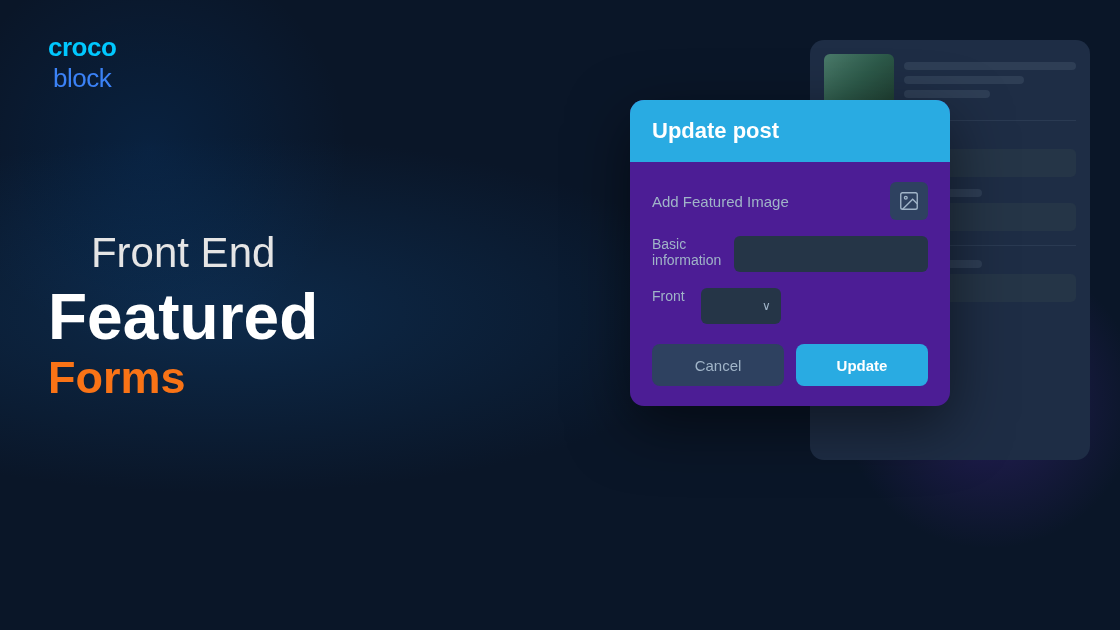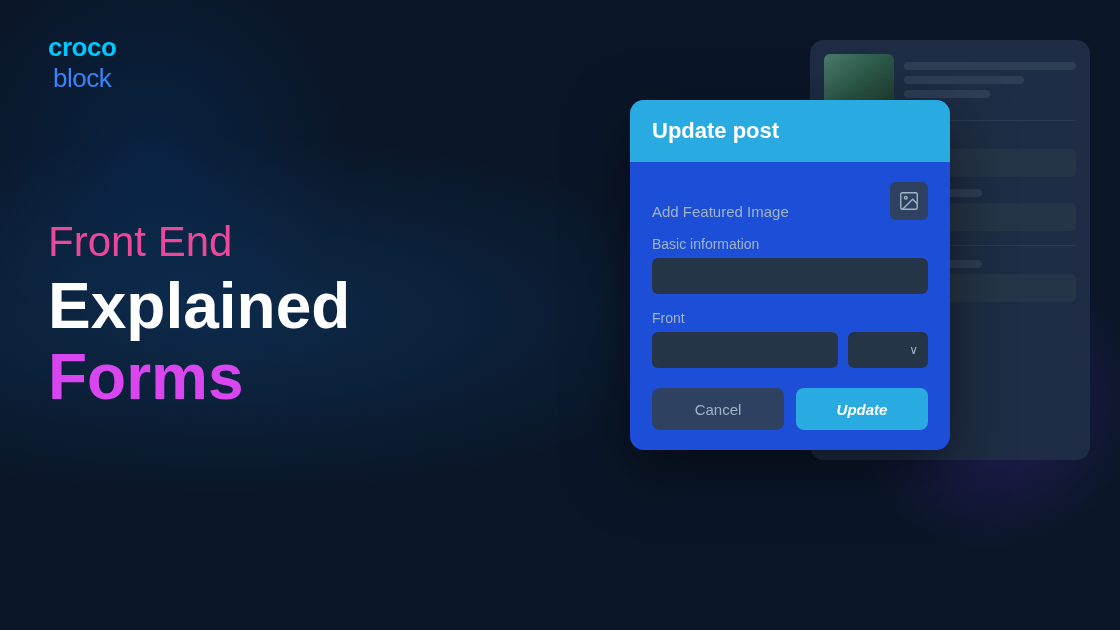--- a/index.html
+++ b/index.html
@@ -47,40 +47,41 @@
     .left-content {
       position: absolute;
       top: 50%;
       left: 48px;
       transform: translateY(-50%);
       color: white;
     }
     .text-front-end {
       font-size: 42px;
       font-weight: 400;
-      color: #ec4899;
+      color: #e5e5e5;
       line-height: 1.2;
       margin-bottom: 4px;
+      text-align: center;
     }
     .text-wordpress {
       font-size: 64px;
       font-weight: 800;
       color: #ffffff;
       line-height: 1.1;
       margin-bottom: 0;
     }
     .text-forms-row {
       display: flex;
       align-items: baseline;
       gap: 16px;
     }
     .text-forms {
-      font-size: 64px;
+      font-size: 45px;
       font-weight: 800;
-      color: #d946ef;
+      color: #f97316;
       line-height: 1.1;
     }
     .text-explained {
       font-size: 42px;
       font-weight: 400;
       color: #ffffff;
       line-height: 1.2;
     }
 
     
@@ -166,21 +167,21 @@
       background: #e8a020;
       border-radius: 4px;
     }
 
     
     .modal-card {
       position: absolute;
       left: 0;
       top: 70px;
       width: 320px;
-      background: #1d4ed8;
+      background: #4c1d95;
       border-radius: 14px;
       overflow: hidden;
       box-shadow: 0 20px 60px rgba(0,0,0,0.5);
     }
 
     .modal-header {
       background: #29abe2;
       padding: 18px 22px;
     }
     .modal-title {
@@ -191,39 +192,39 @@
 
     .modal-body {
       padding: 20px 22px;
       display: flex;
       flex-direction: column;
       gap: 16px;
     }
 
     .field-group {
       display: flex;
-      flex-direction: column;
+      flex-direction: row;
       gap: 6px;
     }
     .field-label {
       font-size: 14px;
       color: #a0b4c8;
       font-weight: 400;
     }
     .field-input {
       height: 36px;
       background: #253547;
       border-radius: 6px;
       border: none;
       width: 100%;
     }
 
     .featured-image-row {
       display: flex;
-      align-items: flex-end;
+      align-items: center;
       justify-content: space-between;
       gap: 12px;
     }
     .featured-image-label {
       font-size: 15px;
       color: #a0b4c8;
     }
     .featured-image-btn {
       width: 38px;
       height: 38px;
@@ -293,21 +294,20 @@
       background: #29abe2;
       border: none;
       border-radius: 8px;
       color: #ffffff;
       font-size: 15px;
       font-weight: 700;
       cursor: pointer;
       display: flex;
       align-items: center;
       justify-content: center;
-      font-style: italic;
     }
 
     
     .glow-purple {
       position: absolute;
       right: -20px;
       bottom: 80px;
       width: 300px;
       height: 300px;
       background: radial-gradient(ellipse, rgba(80, 40, 160, 0.4) 0%, transparent 70%);
@@ -330,21 +330,21 @@
 <div class="glow-purple"></div>
 <div class="glow-blue"></div>
 
 <div class="logo">
   <span class="logo-croco">croco</span>
     <span class="logo-block">block</span>
 </div>
 
 <div class="left-content">
   <div class="text-front-end">Front End</div>
-  <div class="text-wordpress">Explained</div>
+  <div class="text-wordpress">Featured</div>
   <div class="text-forms-row">
     <span class="text-forms">Forms</span>
   </div>
 </div>
 
 <div class="right-area">
 
   <div class="bg-card">
     <div class="bg-card-image-row">
       <div class="bg-card-image-thumb"></div>

